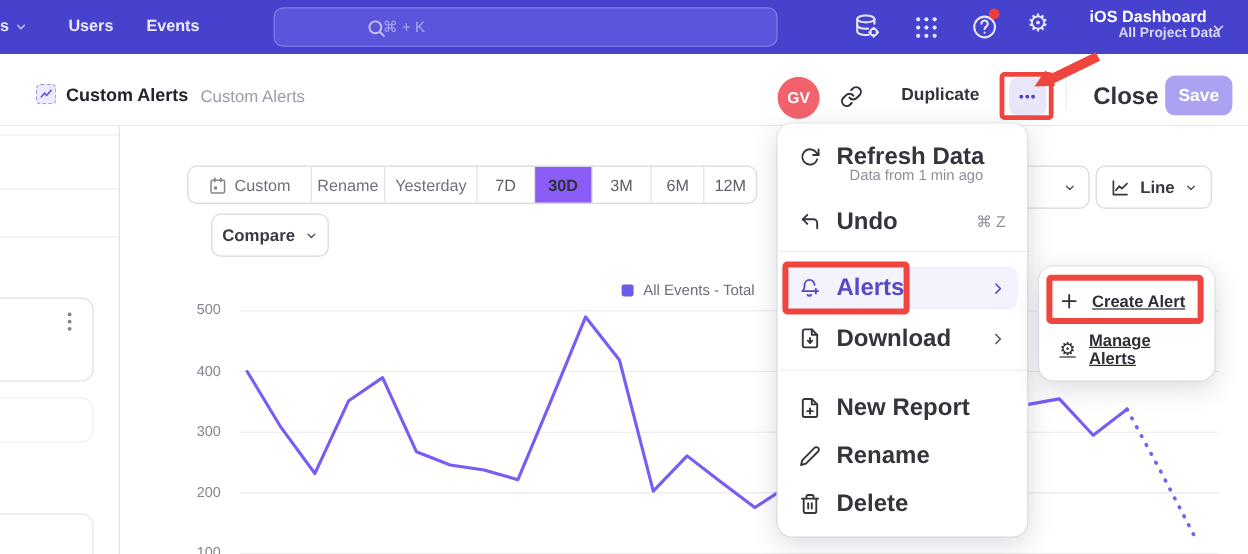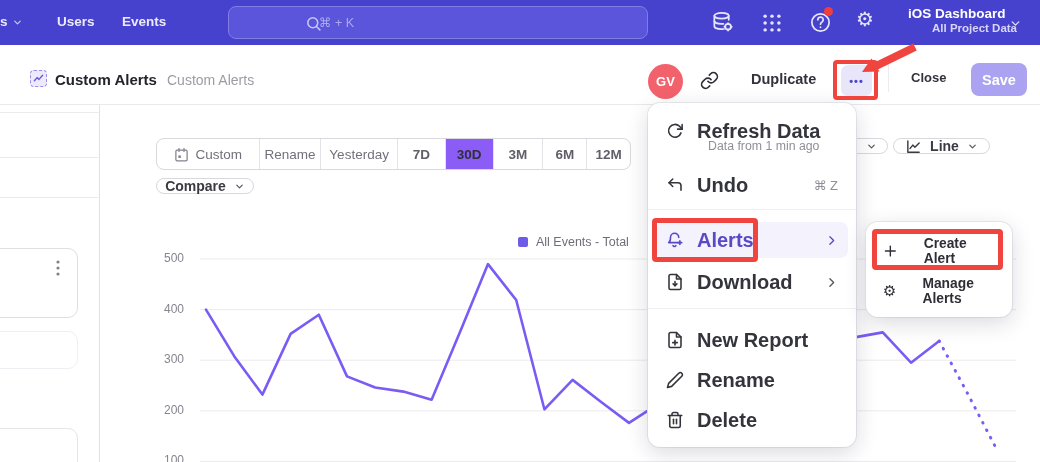--- a/index.html
+++ b/index.html
@@ -43,25 +43,25 @@
   .side-divider { position:absolute; left:99px; top:105px; width:1px; height:357px; background:#E2E2E6; z-index:2; }
   .side-line { position:absolute; left:0; width:99px; height:1px; background:#ECECEF; }
   .side-card { position:absolute; left:-24px; width:102px; background:#fff; border-radius:10px; }
 
   
   .seg-wrap { position:absolute; left:156px; top:138px; width:475px; height:32px; background:#fff;
               border:1px solid #D8D8DD; border-radius:8px; display:flex; overflow:hidden; z-index:3; }
   .seg { display:flex; align-items:center; justify-content:center; gap:7px; font-size:13.5px;
          color:#71717B; border-left:1px solid #E2E2E7; height:100%; font-weight:400; }
   .seg:first-child { border-left:none; }
-  .seg.num { color:#5F5F69; font-weight:700; }
+  .seg.num { color:#5F5F69; font-weight:400; }
   .seg.selected { background:#8b5cf6; color:#303038; font-weight:700; }
-  .pill-btn { position:absolute; height:16px; background:#fff; border:1px solid #D8D8DD; border-radius:8px;
+  .pill-btn { position:absolute; height:36px; background:#fff; border:1px solid #D8D8DD; border-radius:8px;
               display:flex; align-items:center; justify-content:center; gap:8px; font-size:14px;
-              font-weight:600; color:#3A3A42; z-index:3; }
+              font-weight:600; color:#3A3A42; z-index:3;margin-left:20px; }
 
   
   .legend { position:absolute; left:518px; top:235px; display:flex; align-items:center; gap:8px; z-index:3; }
   .legend-swatch { width:10px; height:10px; border-radius:2px; background:#6C5CE7; }
   .legend-label { font-size:12.5px; color:#6E6E78; }
   .ytick { position:absolute; left:155px; width:38px; text-align:center; font-size:12px; color:#85858F; z-index:2; }
 
   
   .menu { position:absolute; left:648px; top:103px; width:208px; height:344px; background:#fff;
           border-radius:12px; box-shadow:0 6px 22px rgba(25,25,60,.16), 0 0 0 1px #ECECF0; z-index:10; }
@@ -70,21 +70,21 @@
   .m-label { font-size:20px; font-weight:600; flex:1; }
   .m-sub { position:absolute; left:60px; top:36px; font-size:12.3px; color:#8F8F99; font-weight:400; }
   .m-shortcut { font-size:13px; color:#8F8F99; }
   .m-sep { position:absolute; left:0; width:208px; height:1px; background:#EFEFF2; }
   .m-row.hl { background:#F4F2FD; color:#5849C6; }
   .m-row.hl .m-label { color:#5849C6; }
 
   .submenu { position:absolute; left:866px; top:222px; width:146px; height:95px; background:#fff;
              border-radius:12px; box-shadow:0 6px 22px rgba(25,25,60,.16), 0 0 0 1px #ECECF0; z-index:11; }
   .sm-row { position:absolute; left:7px; width:132px; height:34px; display:flex; align-items:center;
-            gap:26px; padding:0 10px; color:#2E2E36; }
+            gap:11px; padding:0 10px; color:#2E2E36;text-decoration:underline; }
   .sm-label { font-size:13.8px; font-weight:600; }
 
   
   .red-box { position:absolute; border:5px solid #F0453E; border-radius:4px; z-index:20; }
   .anno { z-index:20; pointer-events:none; }
 </style>
 </head>
 <body>
 
 <div class="screen">
@@ -246,21 +246,21 @@
   <div class="tb-crumb" style="z-index:6">Custom Alerts</div>
 
   <div class="avatar" style="z-index:6">GV</div>
   <svg class="abs" style="left:700px;top:71px;z-index:6" width="19" height="19" viewBox="0 0 24 24" fill="none" stroke="#2F2F38" stroke-width="2.1" stroke-linecap="round" stroke-linejoin="round">
     <path d="M10 13a5 5 0 0 0 7.54.54l3-3a5 5 0 0 0-7.07-7.07l-1.72 1.71"></path>
     <path d="M14 11a5 5 0 0 0-7.54-.54l-3 3a5 5 0 0 0 7.07 7.07l1.71-1.71"></path>
   </svg>
   <span class="abs tb-btn" style="left:751px;top:71px;z-index:6">Duplicate</span>
   <div class="more-btn" style="z-index:6">•••</div>
   <div class="tb-divider" style="z-index:6"></div>
-  <span class="abs tb-btn" style="left:911px;top:70px;font-size:13px;z-index:6">Close</span>
+  <span class="abs tb-btn" style="left:911px;top:70px;font-size:20px;z-index:6">Close</span>
   <button class="save-btn" style="z-index:6">Save</button>
 
   <div class="menu">
     <div class="m-row" style="top:10px">
       <svg width="18" height="18" viewBox="0 0 24 24" fill="none" stroke="#34343D" stroke-width="2.1" stroke-linecap="round" stroke-linejoin="round">
         <polyline points="21.5 3.5 21.5 9.5 15.5 9.5"></polyline>
           <path d="M20 14.5a8.5 8.5 0 1 1-2-8.8l3.5 3.8"></path>
       </svg>
       <span class="m-label">Refresh Data</span>
     </div>

